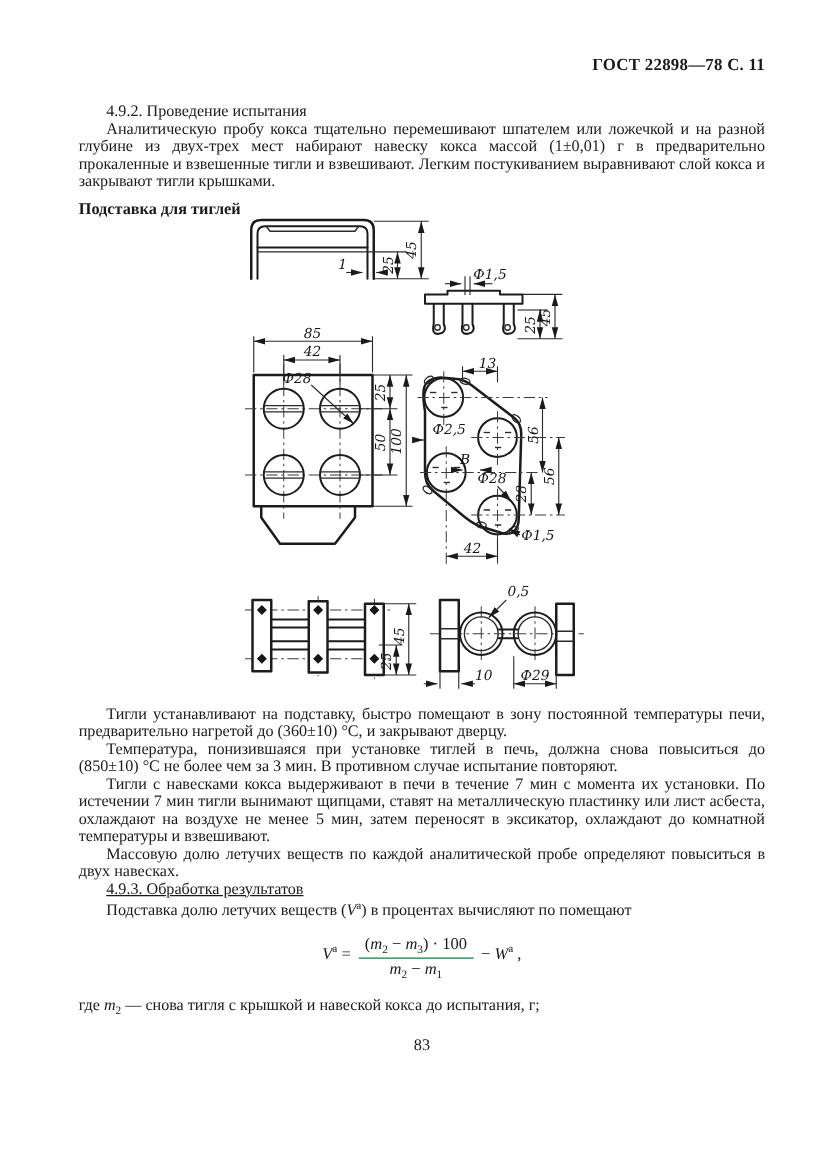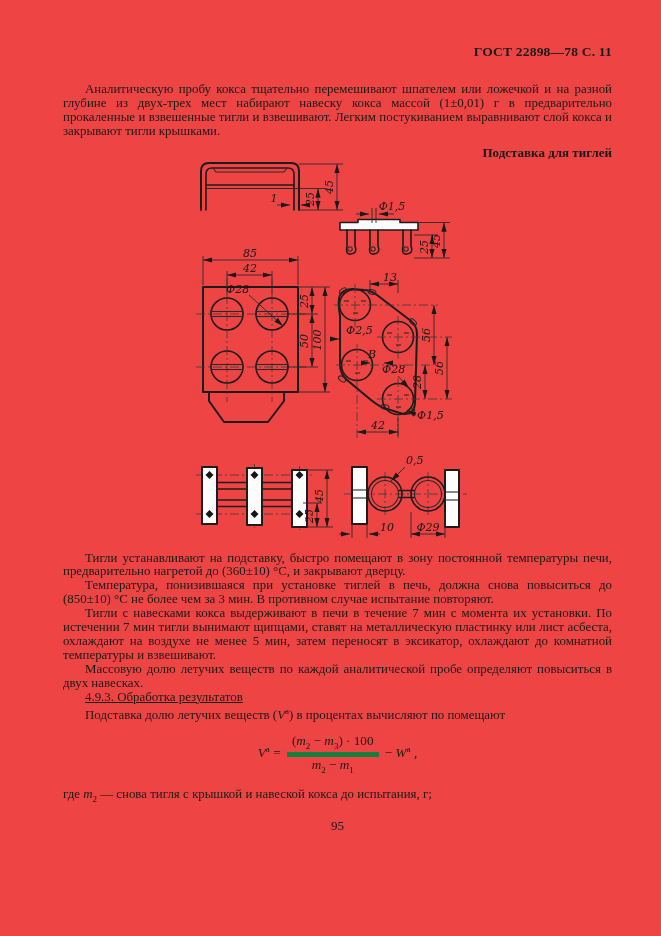--- a/index.html
+++ b/index.html
@@ -1,55 +1,56 @@
 <!DOCTYPE html>
 <html><head>
 <meta charset="utf-8">
 <style>
   html,body { margin:0; padding:0; background:#e8e8e8; }
   .page {
     position:relative; width:661px; height:936px; margin:0 auto;
-    background:#ef4444; color:#1a1a1a;
+    background:#ffffff; color:#1a1a1a;
     font-family:"Liberation Serif", serif;
     box-sizing:border-box; padding:44px 49px 0 63px;
     overflow:hidden;
   }
   .hdr { text-align:right; font-size:13.5px; font-weight:bold; margin-bottom:23px; letter-spacing:.2px; }
   p { margin:0; font-size:12.9px; line-height:13.9px; text-align:justify; }
   p.ind { text-indent:22px; }
-  .fig-title { text-align:right; font-weight:bold; font-size:13px; margin-top:7px; text-indent:0; }
+  .fig-title { text-align:left; font-weight:bold; font-size:13px; margin-top:7px; text-indent:0; }
   .drawing { position:relative; height:392px; }
   .drawing svg { display:block; position:absolute; top:-10px; left:-63px; }
   
   .ol  { stroke:#1c1c1c; stroke-width:2;   fill:none; stroke-linejoin:round; stroke-linecap:round; }
   .om  { stroke:#1c1c1c; stroke-width:1.6; fill:none; stroke-linejoin:round; stroke-linecap:round; }
   .thn { stroke:#2a2a2a; stroke-width:1.1; fill:none; }
   .dl  { stroke:#2a2a2a; stroke-width:.9;  fill:none; }
   .cl  { stroke:#3a3a3a; stroke-width:.8;  fill:none; stroke-dasharray:9 3 2 3; }
   .wfill { fill:#fefefe; }
   .dt  { font:italic 11px "DejaVu Serif", serif; fill:#161616; }
   sup, sub { font-size:9px; }
   i.var { font-style:italic; }
   .sec-heading { text-indent:22px;text-decoration:underline; }
   .formula { text-align:center; font-size:13.2px; margin:11px 0 13px; }
   .formula i { font-style:italic; }
   .frac { display:inline-block; vertical-align:-12px; text-align:center; line-height:1.05; margin:0 3px; }
-  .frac .num { display:block; border-bottom:5px solid #15803d; padding:0 5px 1px; }
+  .frac .num { display:block; border-bottom:1px solid #15803d; padding:0 5px 1px; }
   .frac .den { display:block; padding-top:1px; }
   .footer { text-align:center; font-size:13px; margin-top:12px; }
 </style>
 </head>
 <body>
 
 <div class="page">
 
   <div class="hdr">
     <span>ГОСТ 22898—78 С. 11</span>
   </div>
 
+  <p class="ind">4.9.2. Проведение испытания</p>
   <p class="ind">Аналитическую пробу кокса тщательно перемешивают шпателем или ложечкой и на разной глубине из двух-трех мест набирают навеску кокса массой (1±0,01) г в предварительно прокаленные и взвешенные тигли и взвешивают. Легким постукиванием выравнивают слой кокса и закрывают тигли крышками.</p>
 
   <p class="fig-title">Подставка для тиглей</p>
 
   <div class="drawing">
     <svg width="661" height="404" viewBox="0 168 661 404">
       <defs>
         <marker id="me" orient="auto" refX="9.3" refY="3" markerWidth="10" markerHeight="6" markerUnits="userSpaceOnUse">
           <path d="M0,0.4 L9.3,3 L0,5.6 Z" fill="#1a1a1a"></path>
         </marker>
@@ -317,15 +318,15 @@
   <p class="ind sec-heading">4.9.3. Обработка результатов</p>
 
   <p class="ind"><span>Подставка долю летучих веществ (</span><i class="var">V</i><sup>а</sup><span>) в процентах вычисляют по помещают</span></p>
 
   <div class="formula">
     <i>V</i><sup>а</sup><span> = </span><span class="frac"><span class="num"><span>(</span><i>m</i><sub>2</sub><span> − </span><i>m</i><sub>3</sub><span>) · 100</span></span><span class="den"><i>m</i><sub>2</sub><span> − </span><i>m</i><sub>1</sub></span></span> <span>− </span><i>W</i><sup>а</sup><span> ,</span>
   </div>
 
   <p><span>где </span><i class="var">m</i><sub>2</sub><span> — снова тигля с крышкой и навеской кокса до испытания, г;</span></p>
 
-  <div class="footer">95</div>
+  <div class="footer">83</div>
 
 </div>
 
 </body></html>

